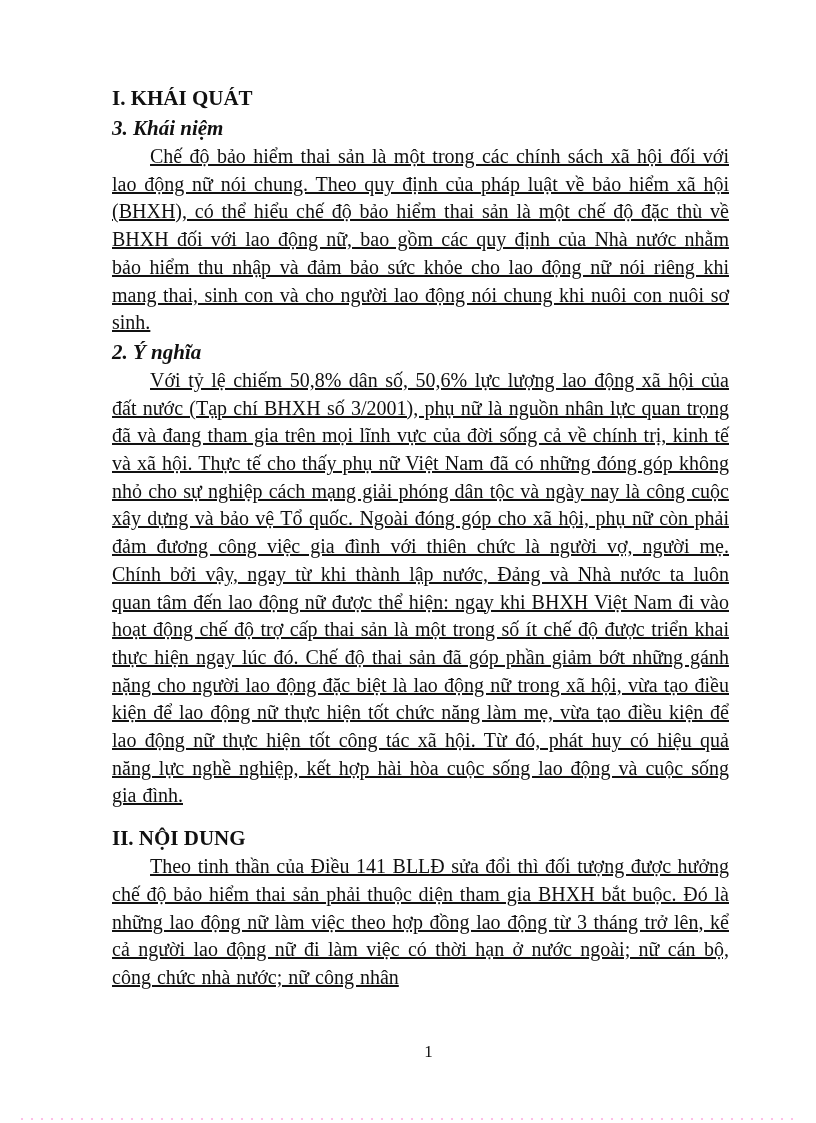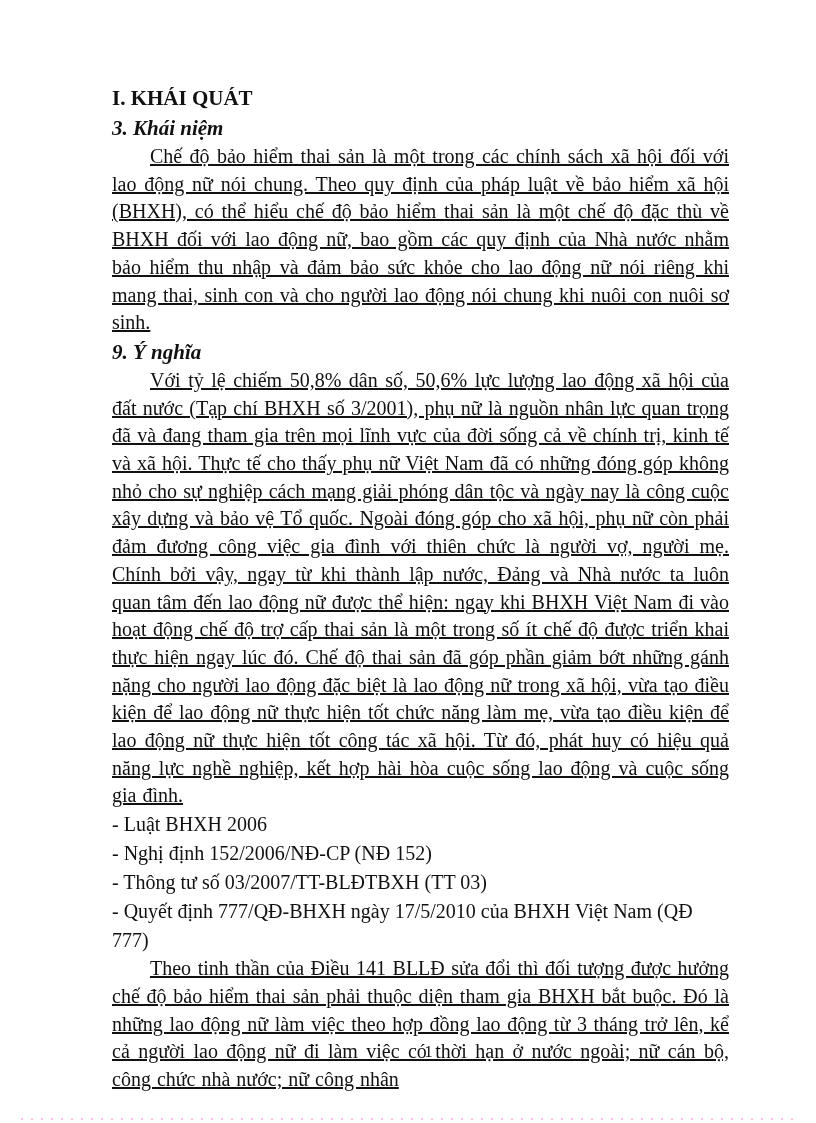--- a/index.html
+++ b/index.html
@@ -68,32 +68,27 @@
 <body style="color: rgb(17, 17, 17); background: rgb(255, 255, 255);">
 
 <div class="page">
 
   <div class="h-main">I. KHÁI QUÁT</div>
 
   <div class="h-sub">3. Khái niệm</div>
 
   <p class="body-par">Chế độ bảo hiểm thai sản là một trong các chính sách xã hội đối với lao động nữ nói chung. Theo quy định của pháp luật về bảo hiểm xã hội (BHXH), có thể hiểu chế độ bảo hiểm thai sản là một chế độ đặc thù về BHXH đối với lao động nữ, bao gồm các quy định của Nhà nước nhằm bảo hiểm thu nhập và đảm bảo sức khỏe cho lao động nữ nói riêng khi mang thai, sinh con và cho người lao động nói chung khi nuôi con nuôi sơ sinh.</p>
 
-  <div class="h-sub">9. Ý nghĩa</div>
+  <div class="h-sub">2. Ý nghĩa</div>
 
   <p class="body-par">Với tỷ lệ chiếm 50,8% dân số, 50,6% lực lượng lao động xã hội của đất nước (Tạp chí BHXH số 3/2001), phụ nữ là nguồn nhân lực quan trọng đã và đang tham gia trên mọi lĩnh vực của đời sống cả về chính trị, kinh tế và xã hội. Thực tế cho thấy phụ nữ Việt Nam đã có những đóng góp không nhỏ cho sự nghiệp cách mạng giải phóng dân tộc và ngày nay là công cuộc xây dựng và bảo vệ Tổ quốc. Ngoài đóng góp cho xã hội, phụ nữ còn phải đảm đương công việc gia đình với thiên chức là người vợ, người mẹ. Chính bởi vậy, ngay từ khi thành lập nước, Đảng và Nhà nước ta luôn quan tâm đến lao động nữ được thể hiện: ngay khi BHXH Việt Nam đi vào hoạt động chế độ trợ cấp thai sản là một trong số ít chế độ được triển khai thực hiện ngay lúc đó. Chế độ thai sản đã góp phần giảm bớt những gánh nặng cho người lao động đặc biệt là lao động nữ trong xã hội, vừa tạo điều kiện để lao động nữ thực hiện tốt chức năng làm mẹ, vừa tạo điều kiện để lao động nữ thực hiện tốt công tác xã hội. Từ đó, phát huy có hiệu quả năng lực nghề nghiệp, kết hợp hài hòa cuộc sống lao động và cuộc sống gia đình.</p>
 
+  <div class="h-main spaced">II. NỘI DUNG</div>
 
 
-  <div class="legal-list">
-    <div class="legal-item">- Luật BHXH 2006</div>
-    <div class="legal-item">- Nghị định 152/2006/NĐ-CP (NĐ 152)</div>
-    <div class="legal-item">- Thông tư số 03/2007/TT-BLĐTBXH (TT 03)</div>
-    <div class="legal-item">- Quyết định 777/QĐ-BHXH ngày 17/5/2010 của BHXH Việt Nam (QĐ 777)</div>
-  </div>
 
 
   <p class="body-par">Theo tinh thần của Điều 141 BLLĐ sửa đổi thì đối tượng được hưởng chế độ bảo hiểm thai sản phải thuộc diện tham gia BHXH bắt buộc. Đó là những lao động nữ làm việc theo hợp đồng lao động từ 3 tháng trở lên, kể cả người lao động nữ đi làm việc có thời hạn ở nước ngoài; nữ cán bộ, công chức nhà nước; nữ công nhân</p>
 
 </div>
 
 <div class="page-number">1</div>
 
 <div class="page-break-dots" style="color: rgb(255, 189, 232);"></div>
 

